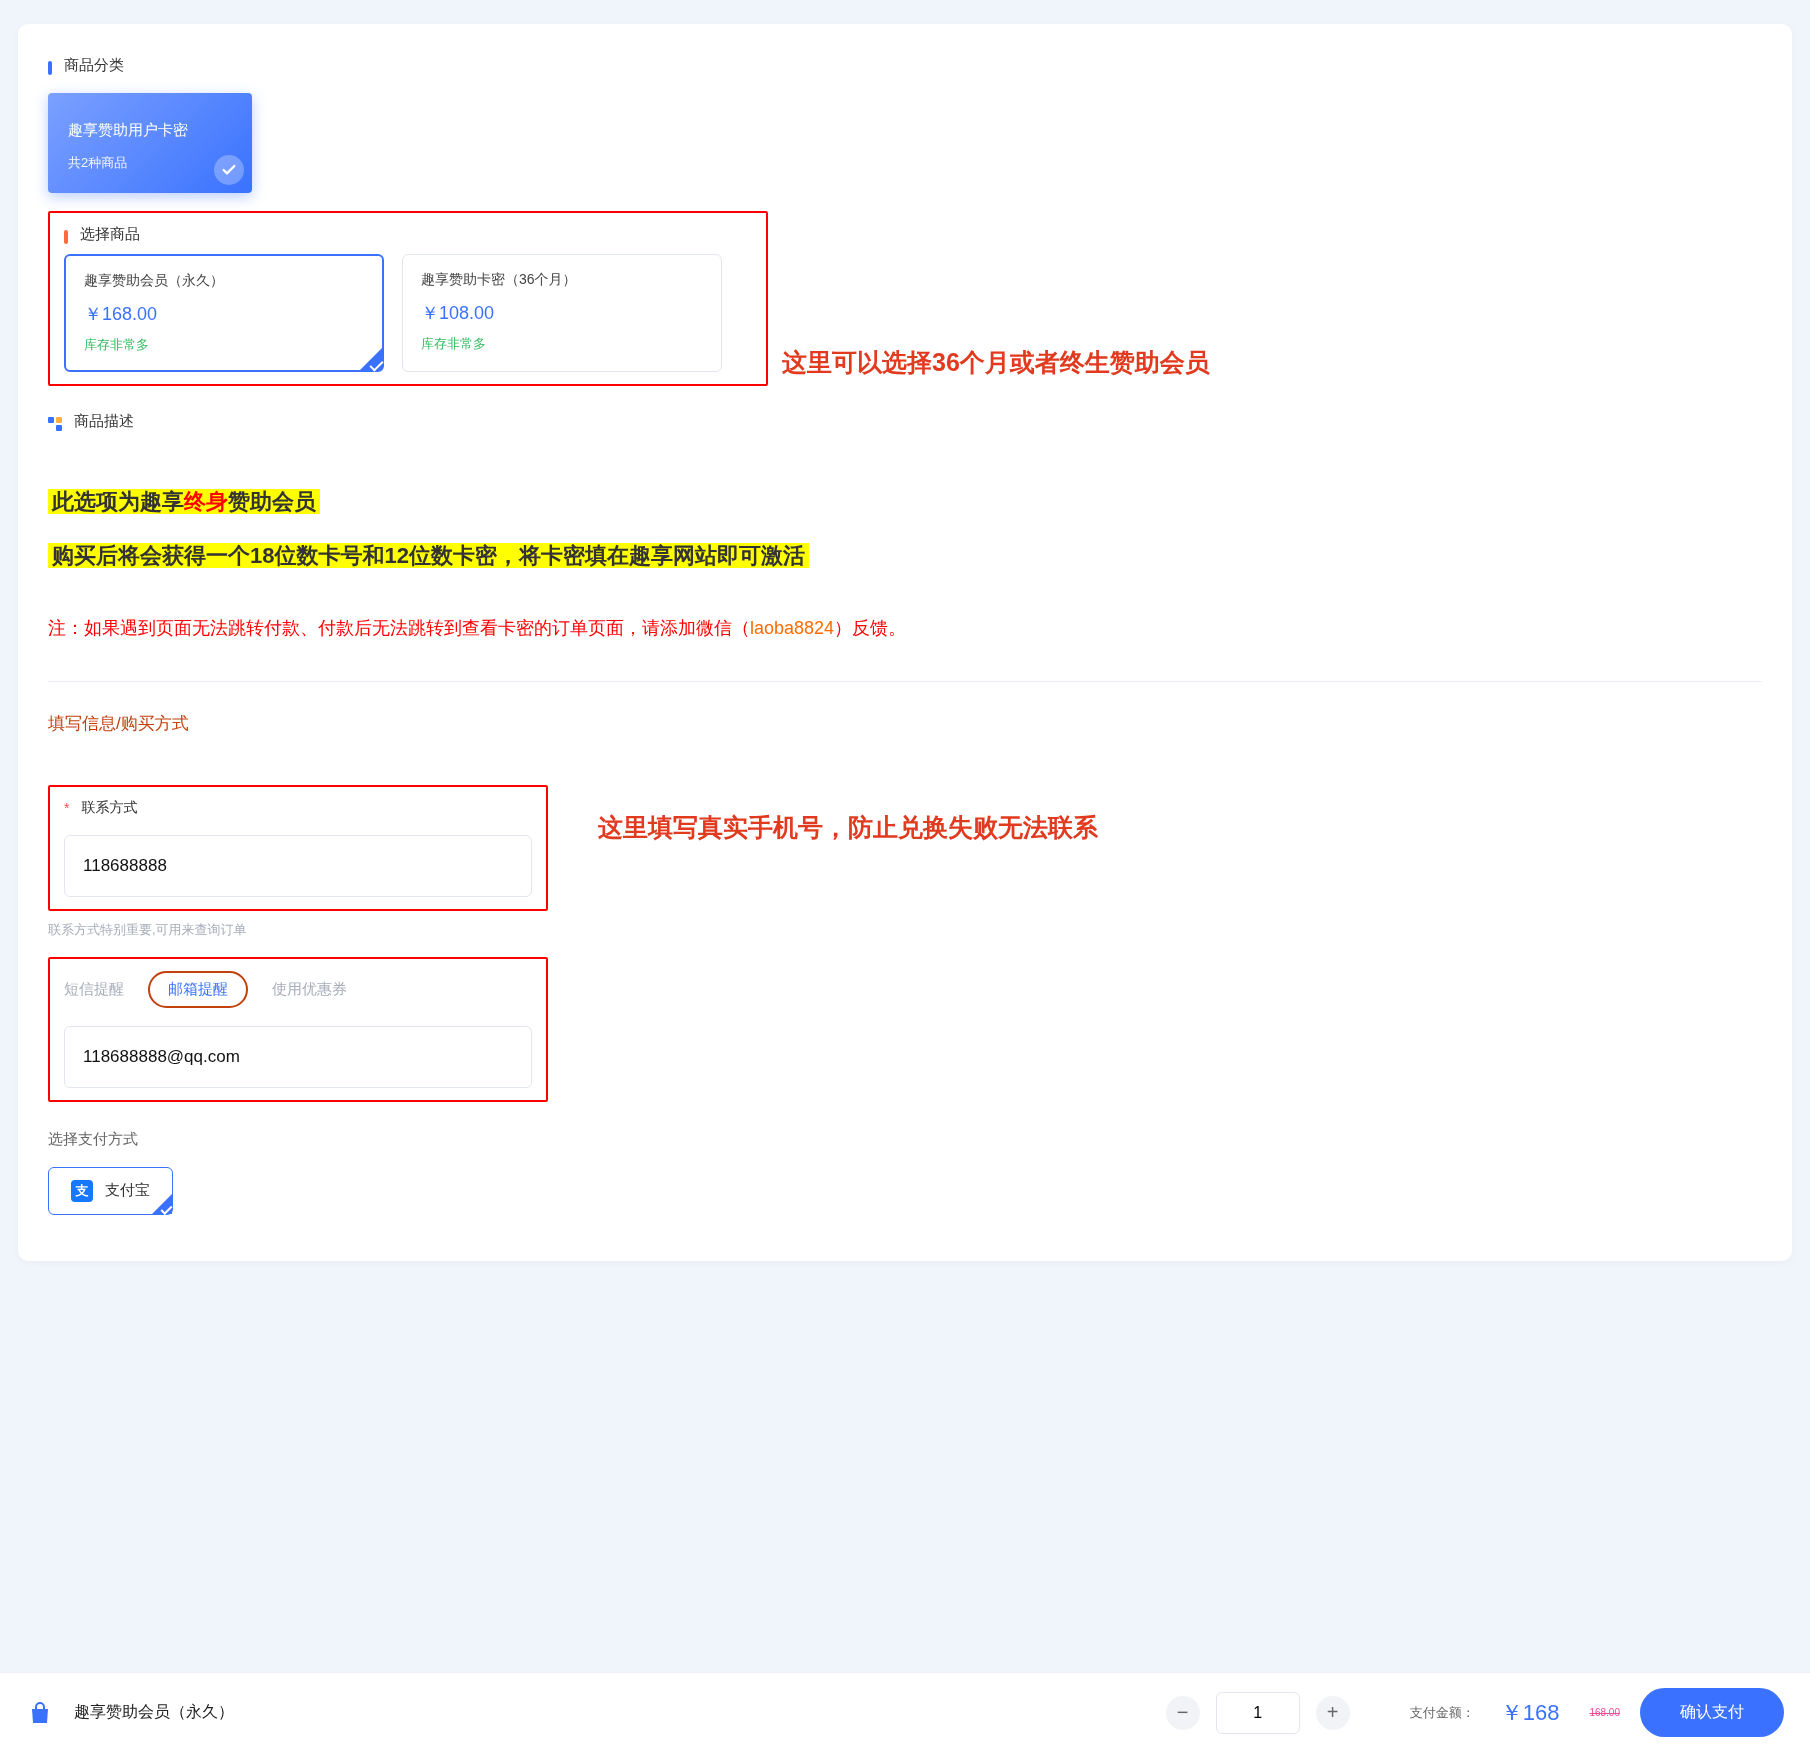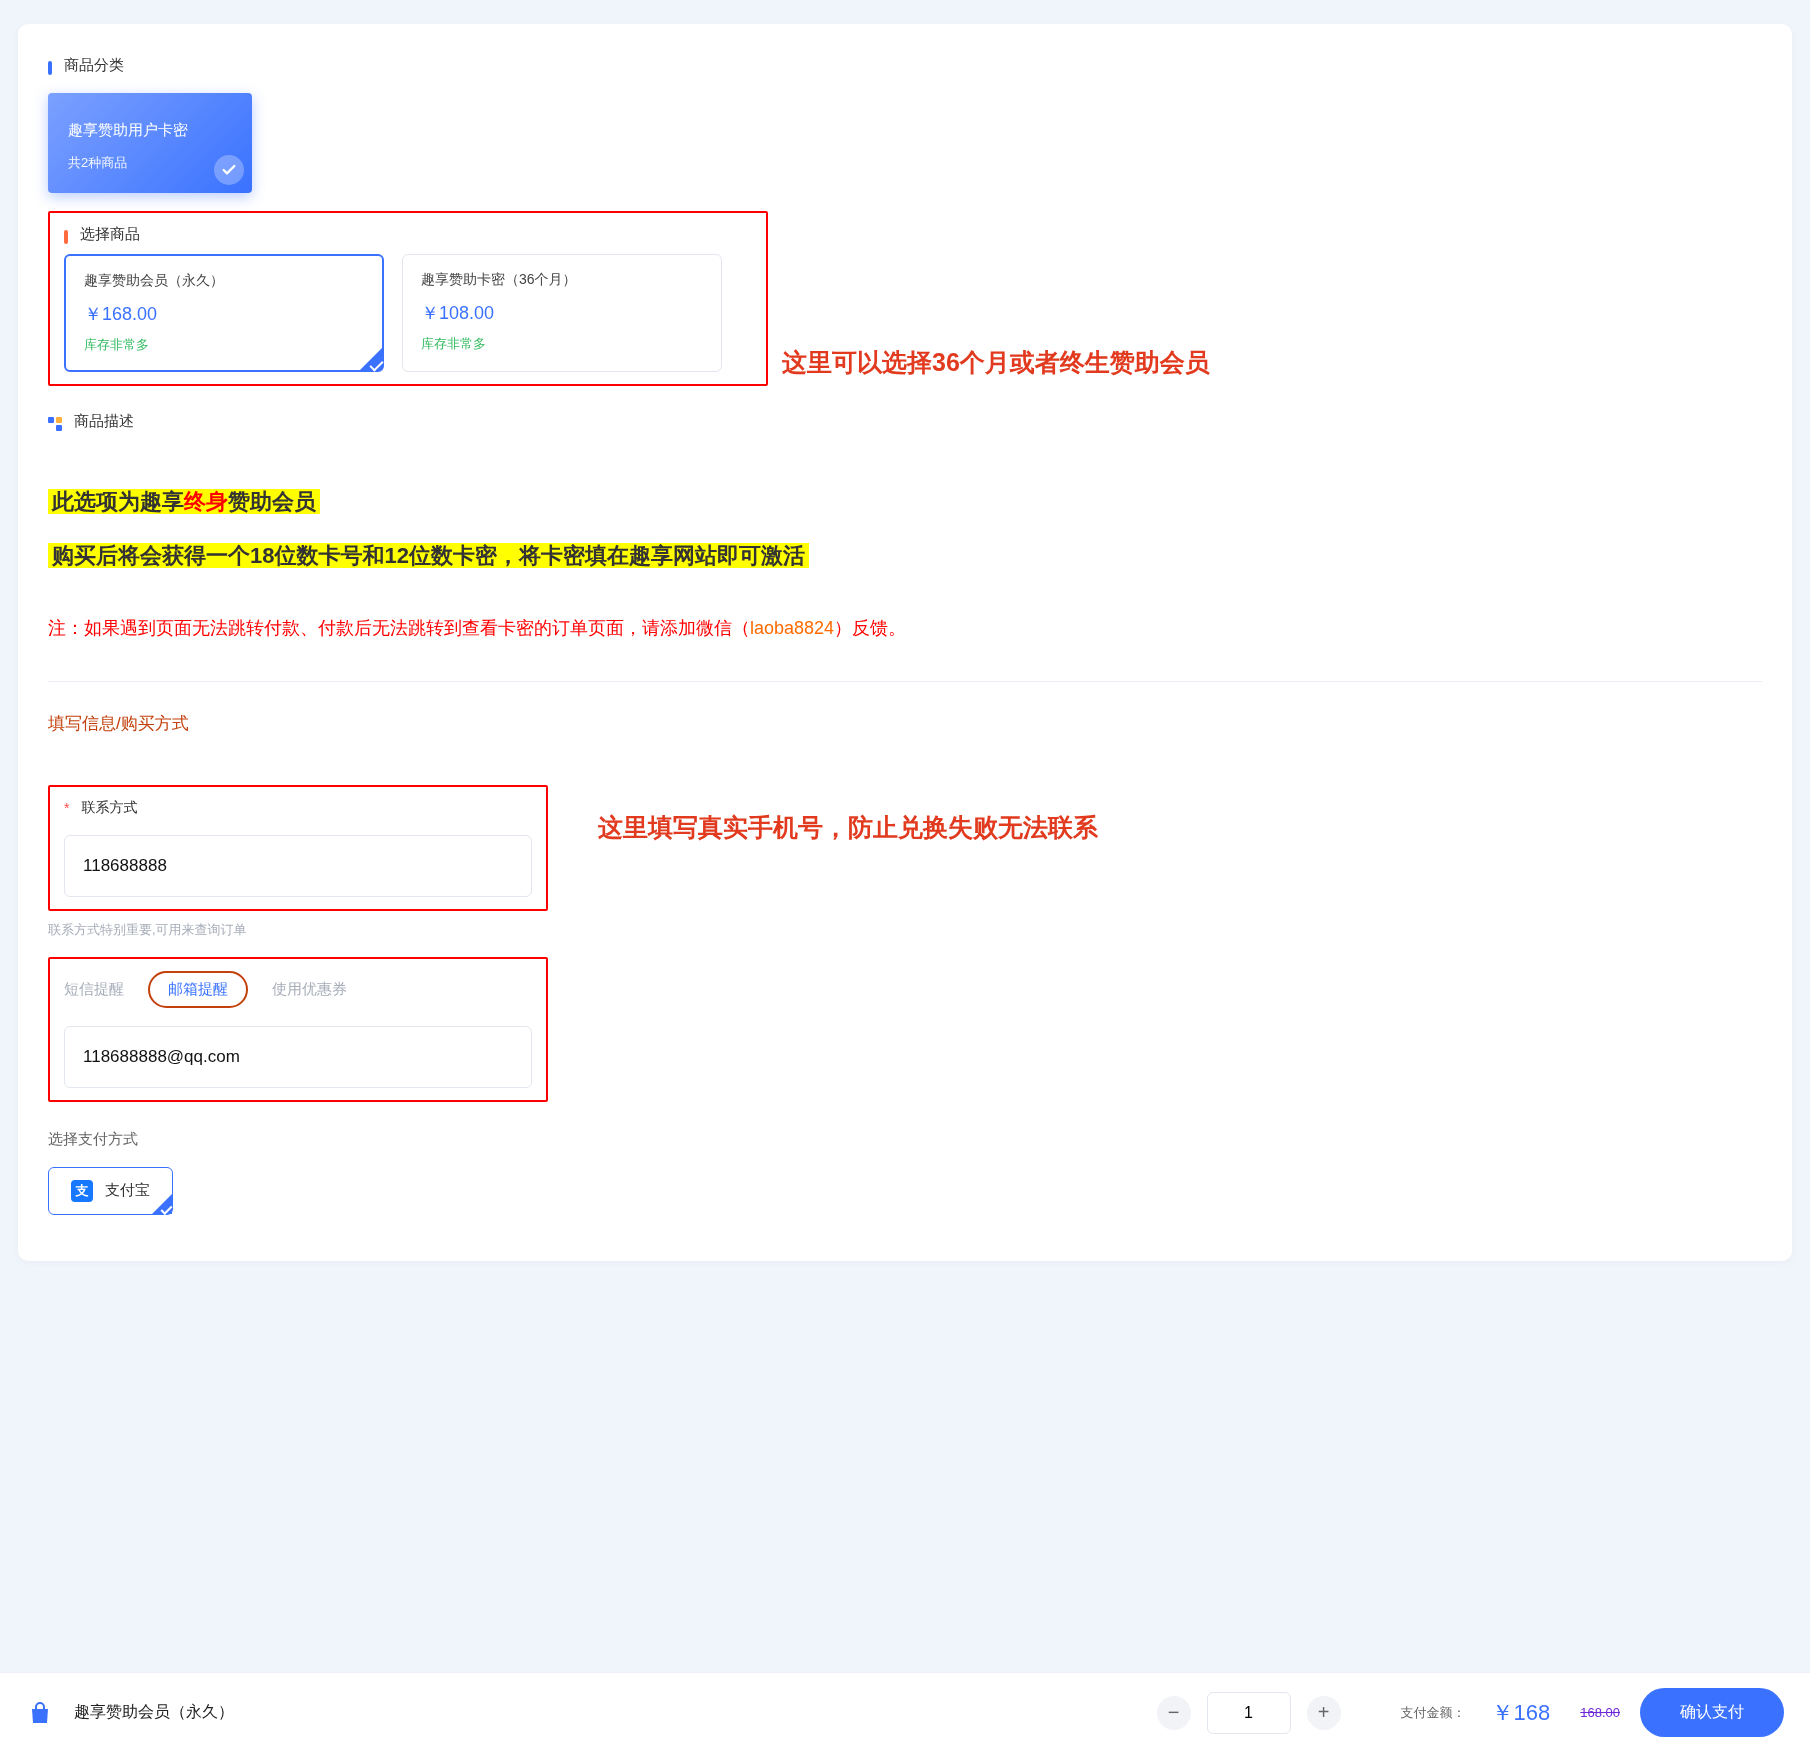--- a/index.html
+++ b/index.html
@@ -378,22 +378,22 @@
   color: #666;
   margin-right: 6px;
 }
 .pay-amount {
   font-size: 22px;
   color: #3a72ff;
   font-weight: 500;
   margin-right: 10px;
 }
 .pay-amount-orig {
-  font-size: 13px;
-  color: #6d28d9;
+  font-size: 10px;
+  color: #ec4899;
   text-decoration: line-through;
 }
 .confirm-btn {
   margin-left: auto;
   background: #3a72ff;
   color: #fff;
   font-size: 16px;
   padding: 14px 40px;
   border: none;
   border-radius: 999px;

